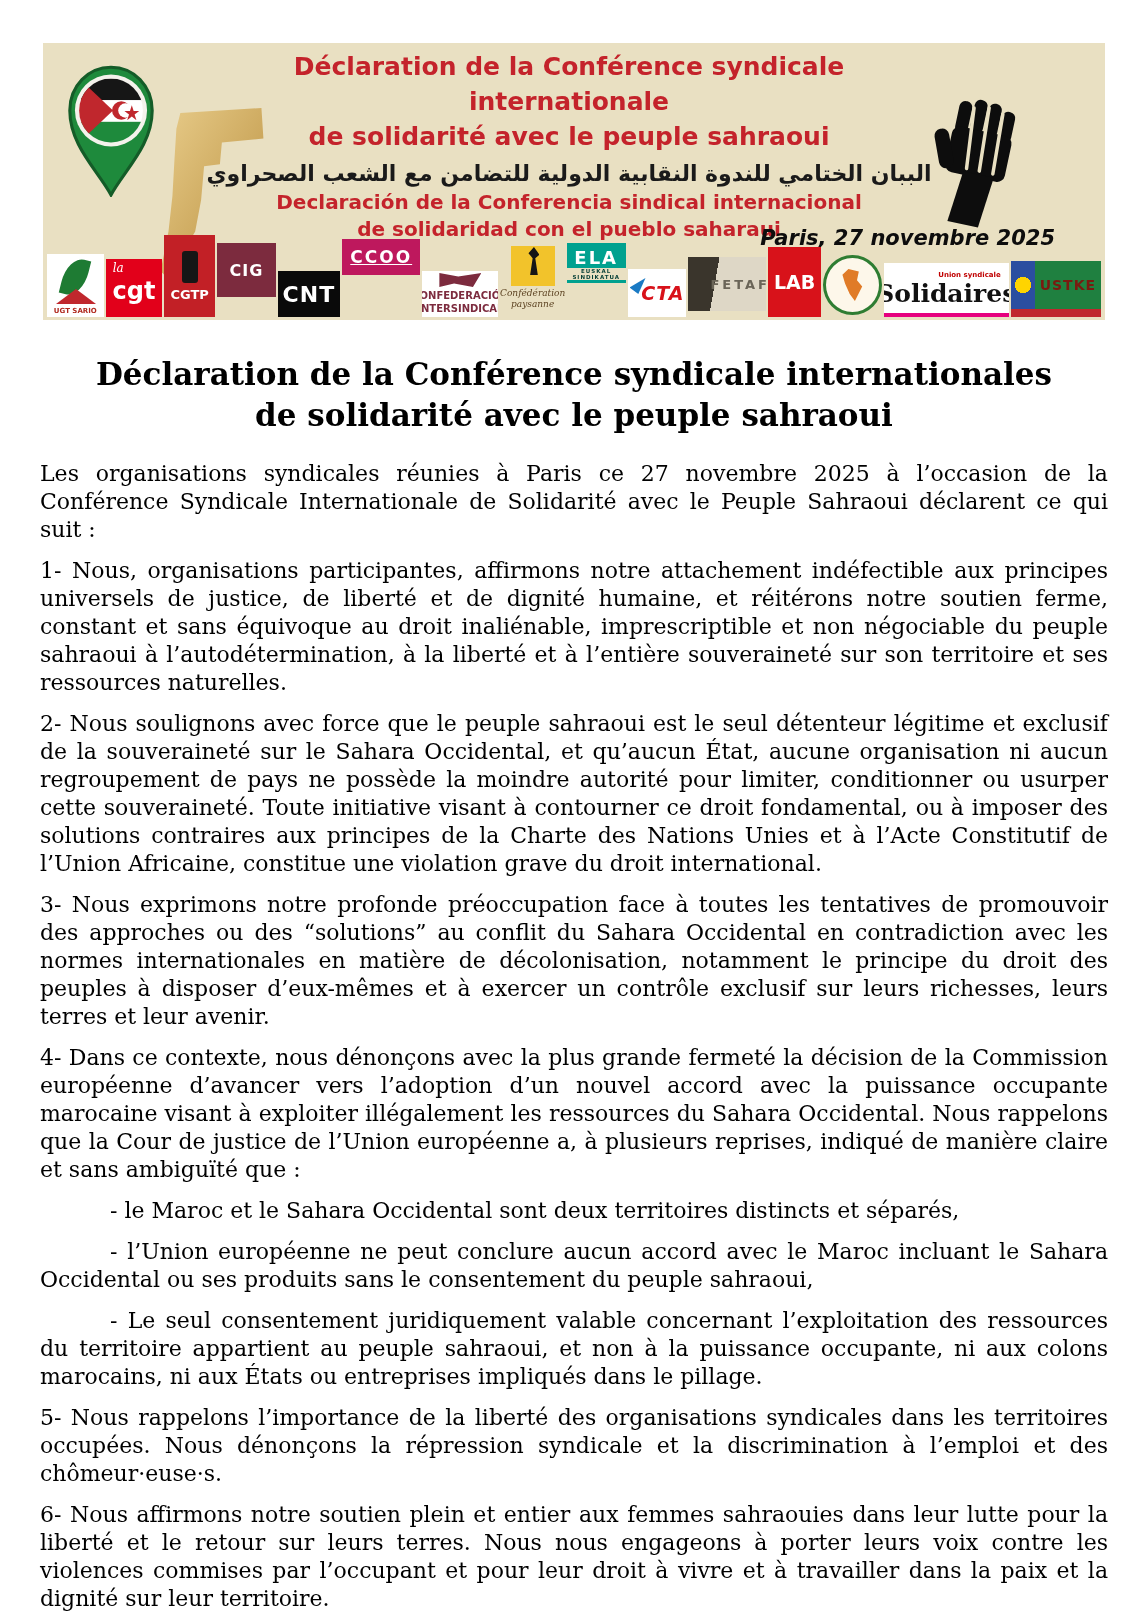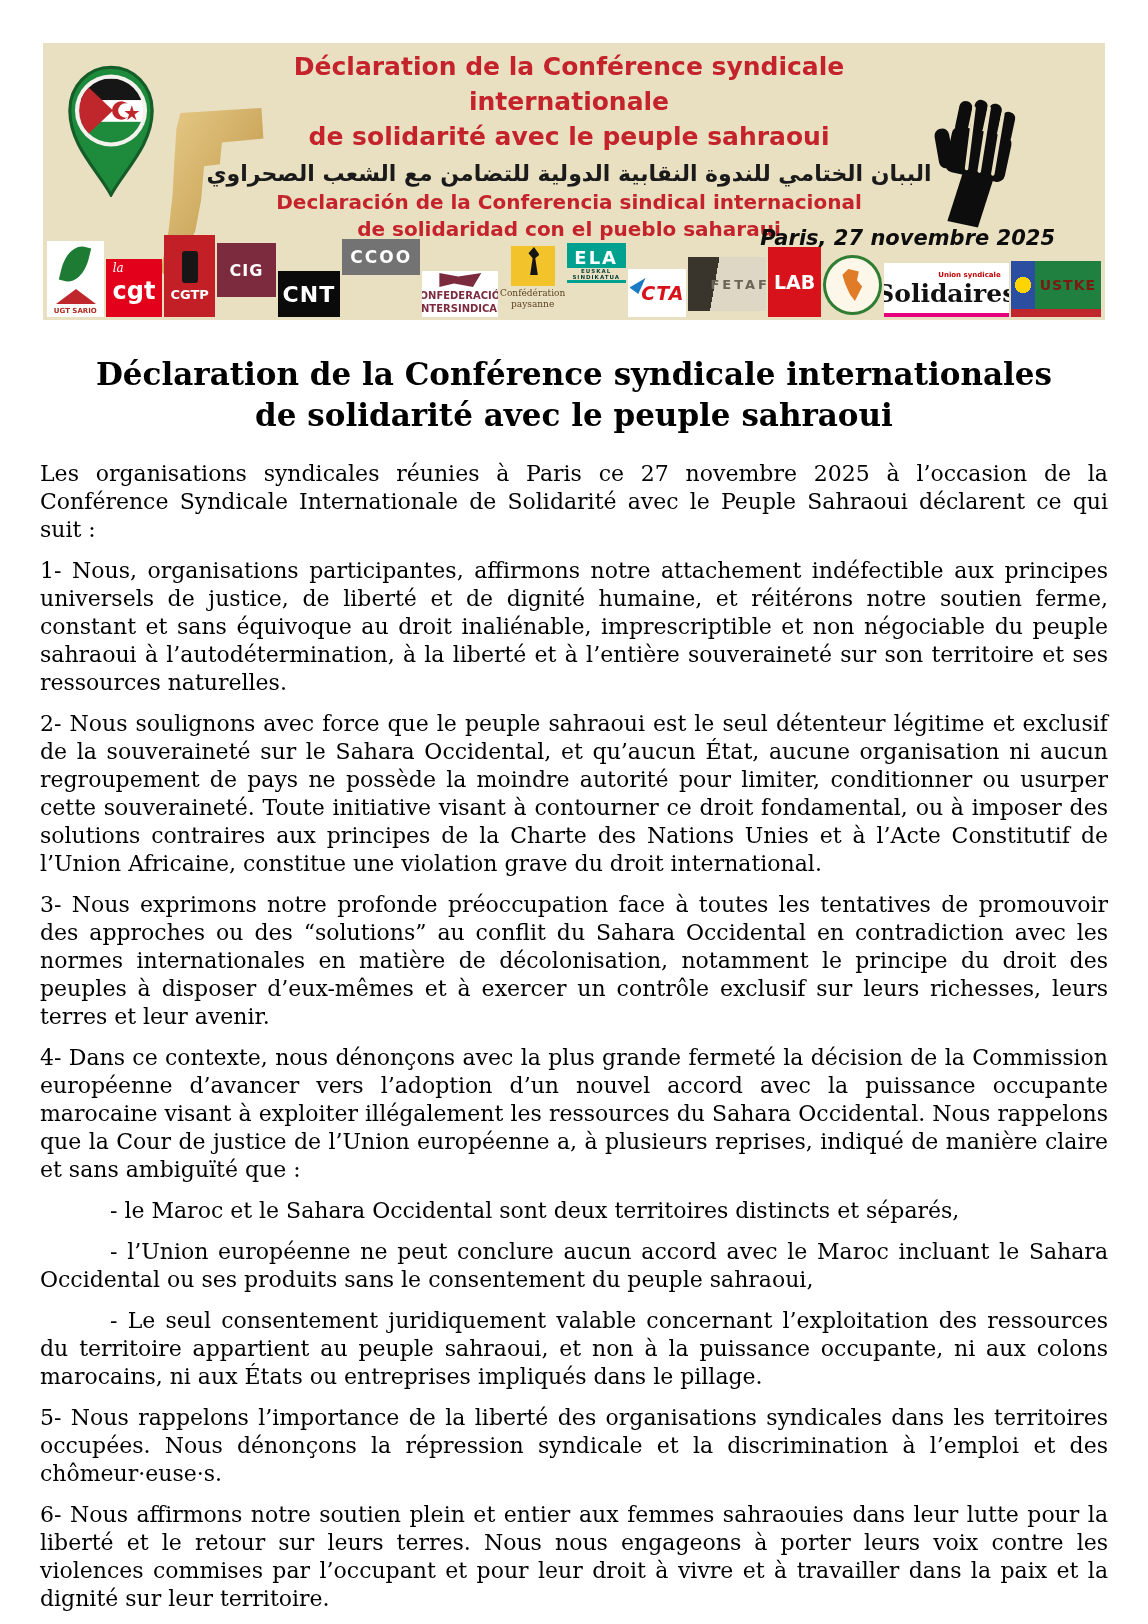--- a/index.html
+++ b/index.html
@@ -21,21 +21,21 @@
             font-style:italic;font-weight:800;font-size:21px;color:#0d0d0d;}
 
   
   .logo-strip{position:absolute;left:4px;right:4px;bottom:3px;display:flex;align-items:flex-end;gap:2px;}
   .tile{display:flex;flex-direction:column;align-items:center;justify-content:center;
         font-family:"DejaVu Sans",sans-serif;font-weight:bold;flex:0 1 auto;min-width:0;
         position:relative;overflow:hidden;text-align:center;}
   .tile .lbl{display:block;}
   .tile .sub{display:block;}
 
-  .lg-ugt{width:58px;height:76px;}
+  .lg-ugt{width:58px;height:63px;}
   .lg-ugt::before{content:"";width:24px;height:38px;background:#1e7b33;border-radius:70% 0 70% 0;transform:rotate(14deg);margin-top:4px;}
   .lg-ugt::after{content:"";position:absolute;left:9px;bottom:13px;border-left:20px solid transparent;border-right:20px solid transparent;border-bottom:15px solid #c0272d;}
   .lg-ugt .lbl{font-size:7px;margin-top:auto;padding-bottom:2px;color:#b02a1f;}
   .lg-cgt{width:58px;height:58px;}
   .lg-cgt .lbl{font-size:24px;margin-top:6px;}
   .lg-cgt .sub{position:absolute;top:2px;left:7px;font-family:"DejaVu Serif",serif;font-style:italic;font-size:12px;font-weight:normal;}
   .lg-cgtp{width:52px;height:82px;}
   .lg-cgtp::before{content:"";width:16px;height:32px;background:#161616;border-radius:3px;margin-bottom:4px;}
   .lg-cgtp .lbl{font-size:13px;}
   .lg-cig{width:60px;height:54px;margin-bottom:20px;}
@@ -44,21 +44,21 @@
   .lg-cnt .lbl{font-size:22px;letter-spacing:1px;}
   .lg-ccoo{width:80px;height:36px;margin-bottom:42px;}
   .lg-ccoo .lbl{font-size:17px;letter-spacing:2px;}
   .lg-inter{width:78px;height:46px;}
   .lg-inter::before{content:"";width:42px;height:14px;background:#7c2b3e;clip-path:polygon(0 0,45% 25%,100% 0,80% 100%,35% 75%,0 100%);margin-bottom:2px;}
   .lg-inter .lbl{font-size:10px;line-height:1.3;}
   .lg-paysanne{width:66px;height:78px;background:transparent !important;}
   .lg-paysanne::before{content:"";width:44px;height:40px;background:#f2c32b;display:block;margin-bottom:2px;}
   .lg-paysanne::after{content:"";position:absolute;top:8px;left:28px;width:11px;height:28px;background:#161616;
      clip-path:polygon(50% 0,100% 28%,62% 40%,85% 100%,15% 100%,38% 40%,0 22%);}
-  .lg-paysanne .lbl{font-family:"DejaVu Serif",serif;font-weight:normal;font-size:9px;line-height:1.2;color:#5d4322 !important;}
+  .lg-paysanne .lbl{font-family:"DejaVu Serif",serif;font-style:italic;font-weight:normal;font-size:9px;line-height:1.2;color:#5d4322 !important;}
   .lg-ela{width:60px;height:40px;margin-bottom:34px;}
   .lg-ela .lbl{font-size:18px;letter-spacing:2px;}
   .lg-ela .sub{font-size:5.5px;letter-spacing:1px;color:#063f37;background:#e9e0c2;width:100%;}
   .lg-cta{width:60px;height:48px;}
   .lg-cta::before{content:"";position:absolute;left:2px;top:9px;width:16px;height:16px;background:#1a7ac4;clip-path:polygon(0 60%,100% 0,55% 100%);}
   .lg-cta .lbl{font-size:19px;font-style:italic;letter-spacing:1px;margin-left:12px;}
   .lg-fetaf{width:80px;height:54px;margin-bottom:6px;background:linear-gradient(100deg,#3a352c 0 36%,#ded7c6 36%) !important;text-align:right;}
   .lg-fetaf .lbl{font-size:13px;letter-spacing:3px;margin-left:26px;}
   .lg-lab{width:54px;height:70px;}
   .lg-lab .lbl{font-size:19px;}
@@ -155,21 +155,21 @@
         </div>
         <div class="tile lg-cgtp" style="background: rgb(194, 32, 38); color: rgb(255, 255, 255);">
           <span class="lbl">CGTP</span>
         </div>
         <div class="tile lg-cig" style="background: rgb(124, 43, 62); color: rgb(255, 255, 255);">
           <span class="lbl">CIG</span>
         </div>
         <div class="tile lg-cnt" style="background: rgb(10, 10, 10); color: rgb(255, 255, 255);">
           <span class="lbl">CNT</span>
         </div>
-        <div class="tile lg-ccoo" style="background: #737373; color: rgb(255, 255, 255);">
+        <div class="tile lg-ccoo" style="background: #be185d; color: rgb(255, 255, 255); text-decoration: underline;">
           <span class="lbl">CCOO</span>
         </div>
         <div class="tile lg-inter" style="background: rgb(255, 255, 255); color: rgb(124, 43, 62);">
           <span class="lbl">CONFEDERACIÓN INTERSINDICAL</span>
         </div>
         <div class="tile lg-paysanne" style="background: rgb(242, 195, 43); color: rgb(93, 67, 34);">
           <span class="lbl">Confédération paysanne</span>
         </div>
         <div class="tile lg-ela" style="background: rgb(0, 161, 143); color: rgb(255, 255, 255);">
           <span class="lbl">ELA</span>

